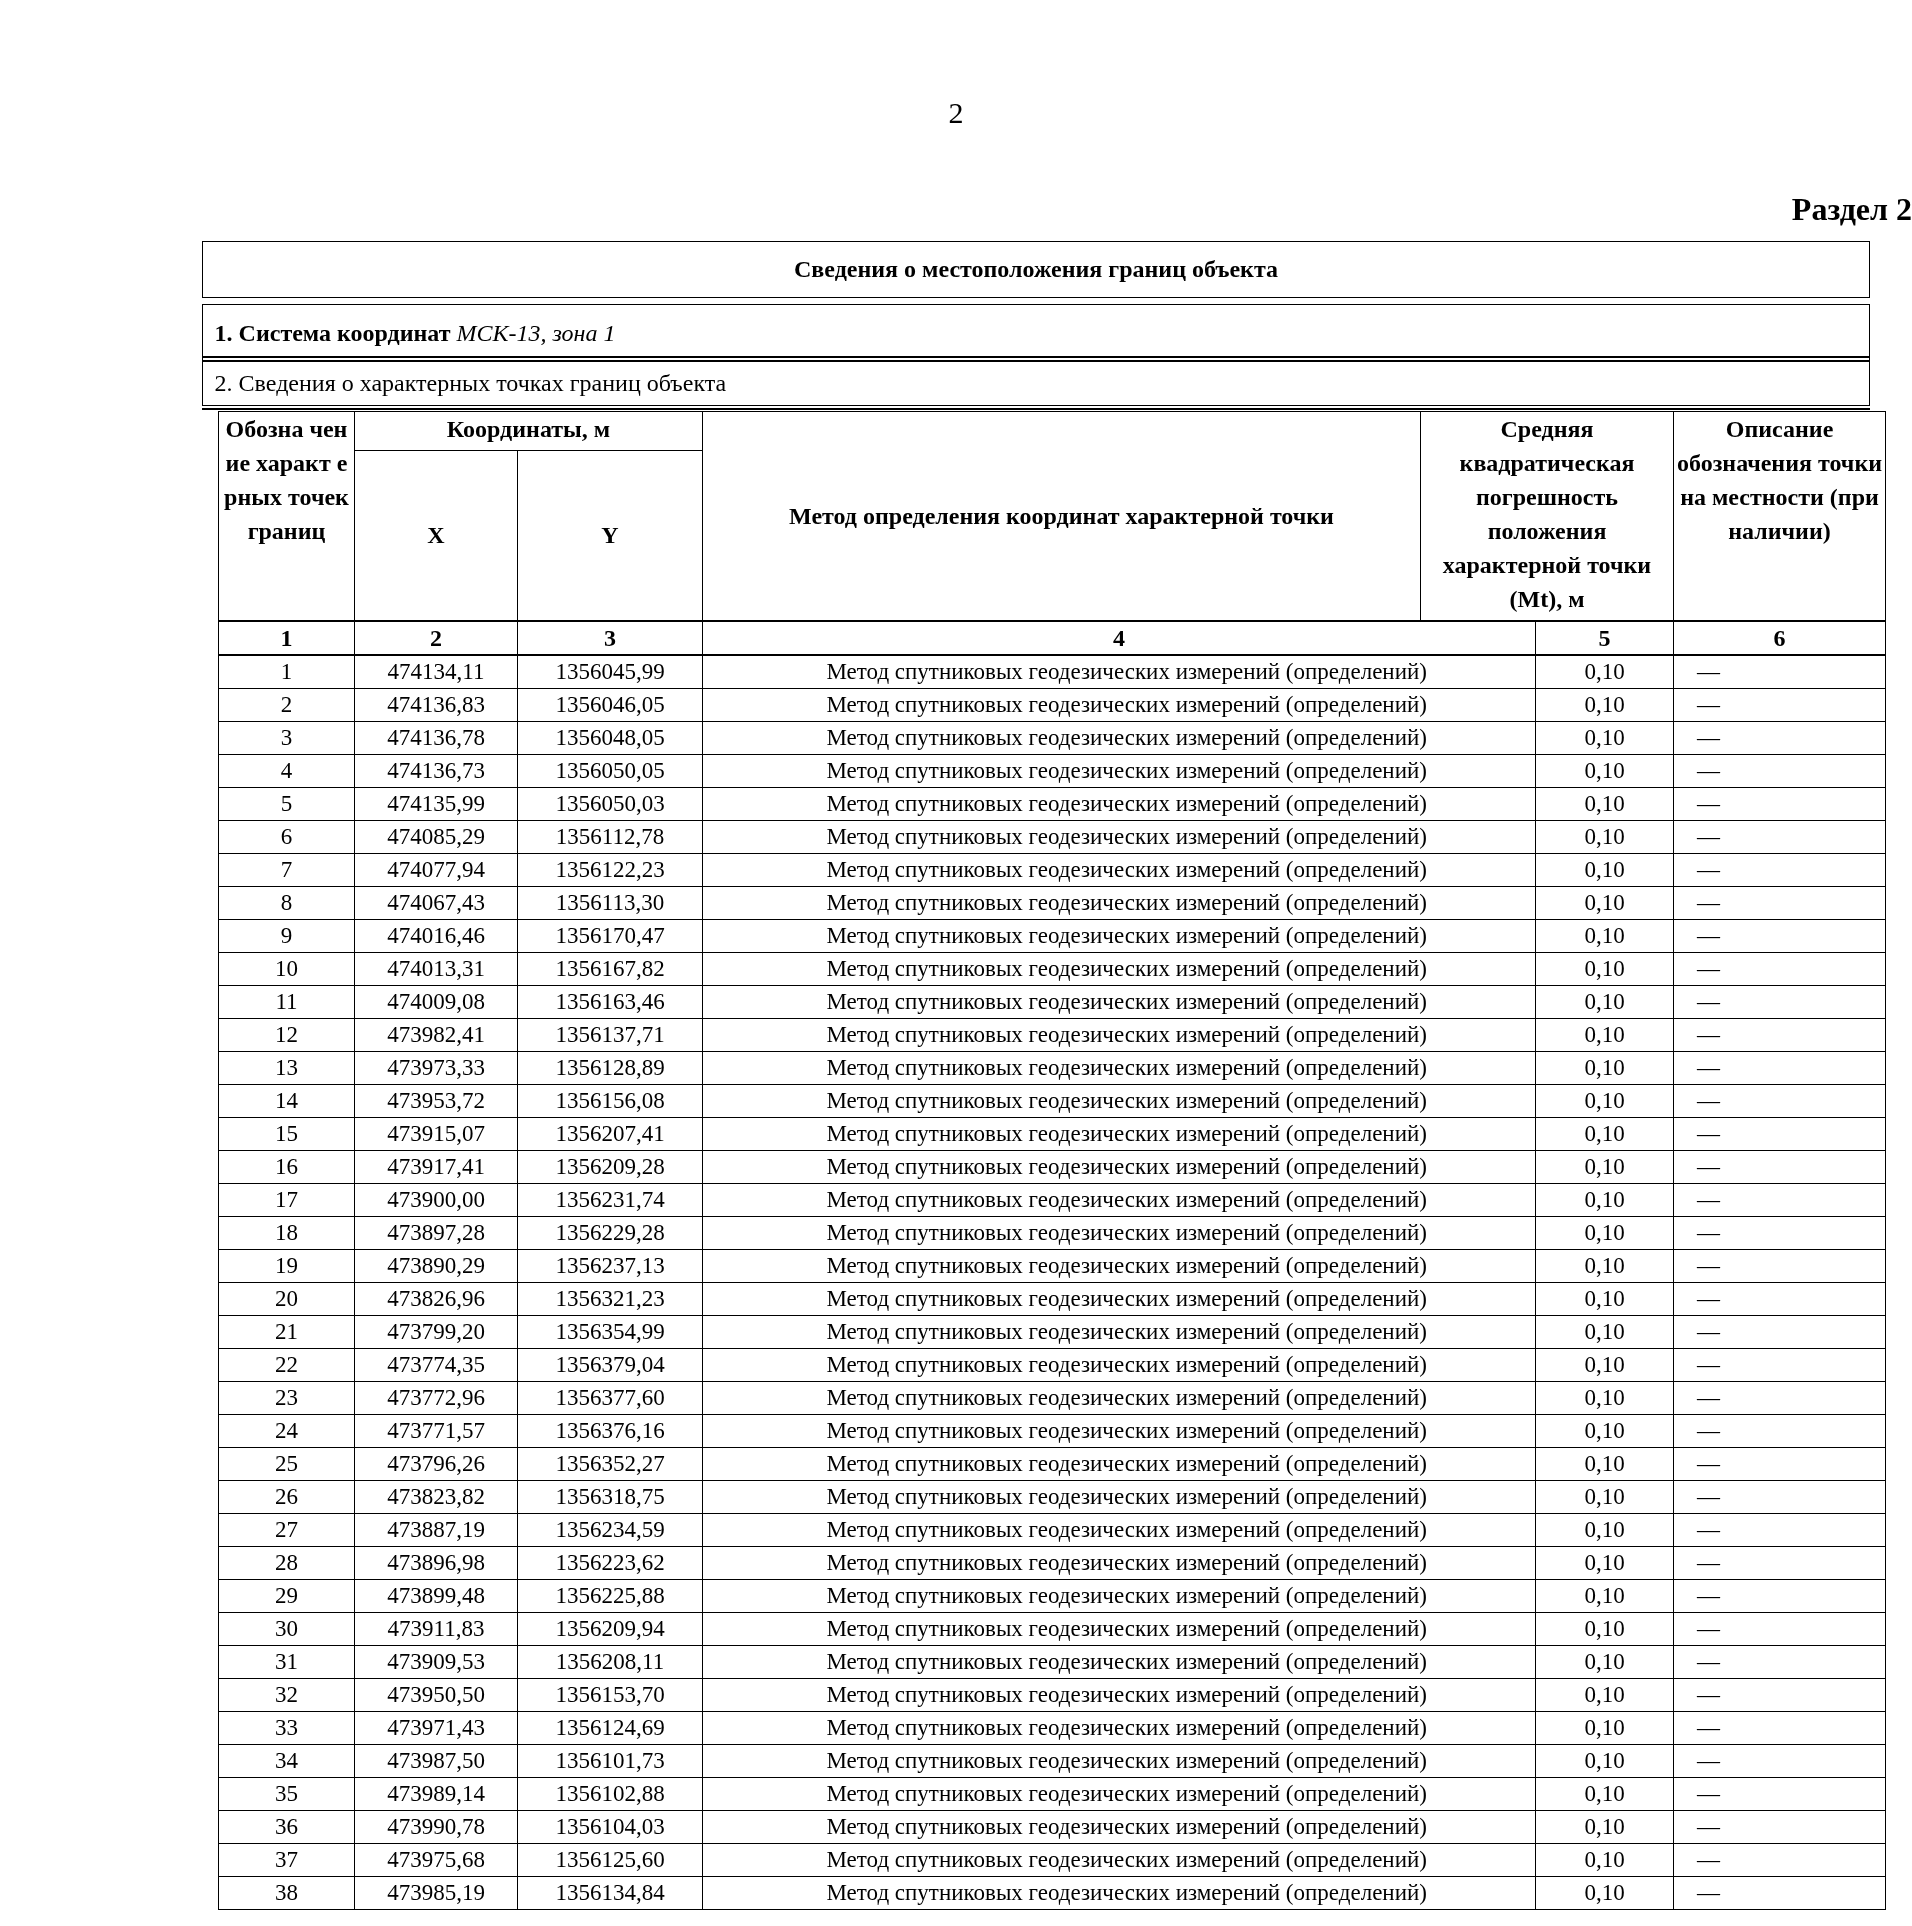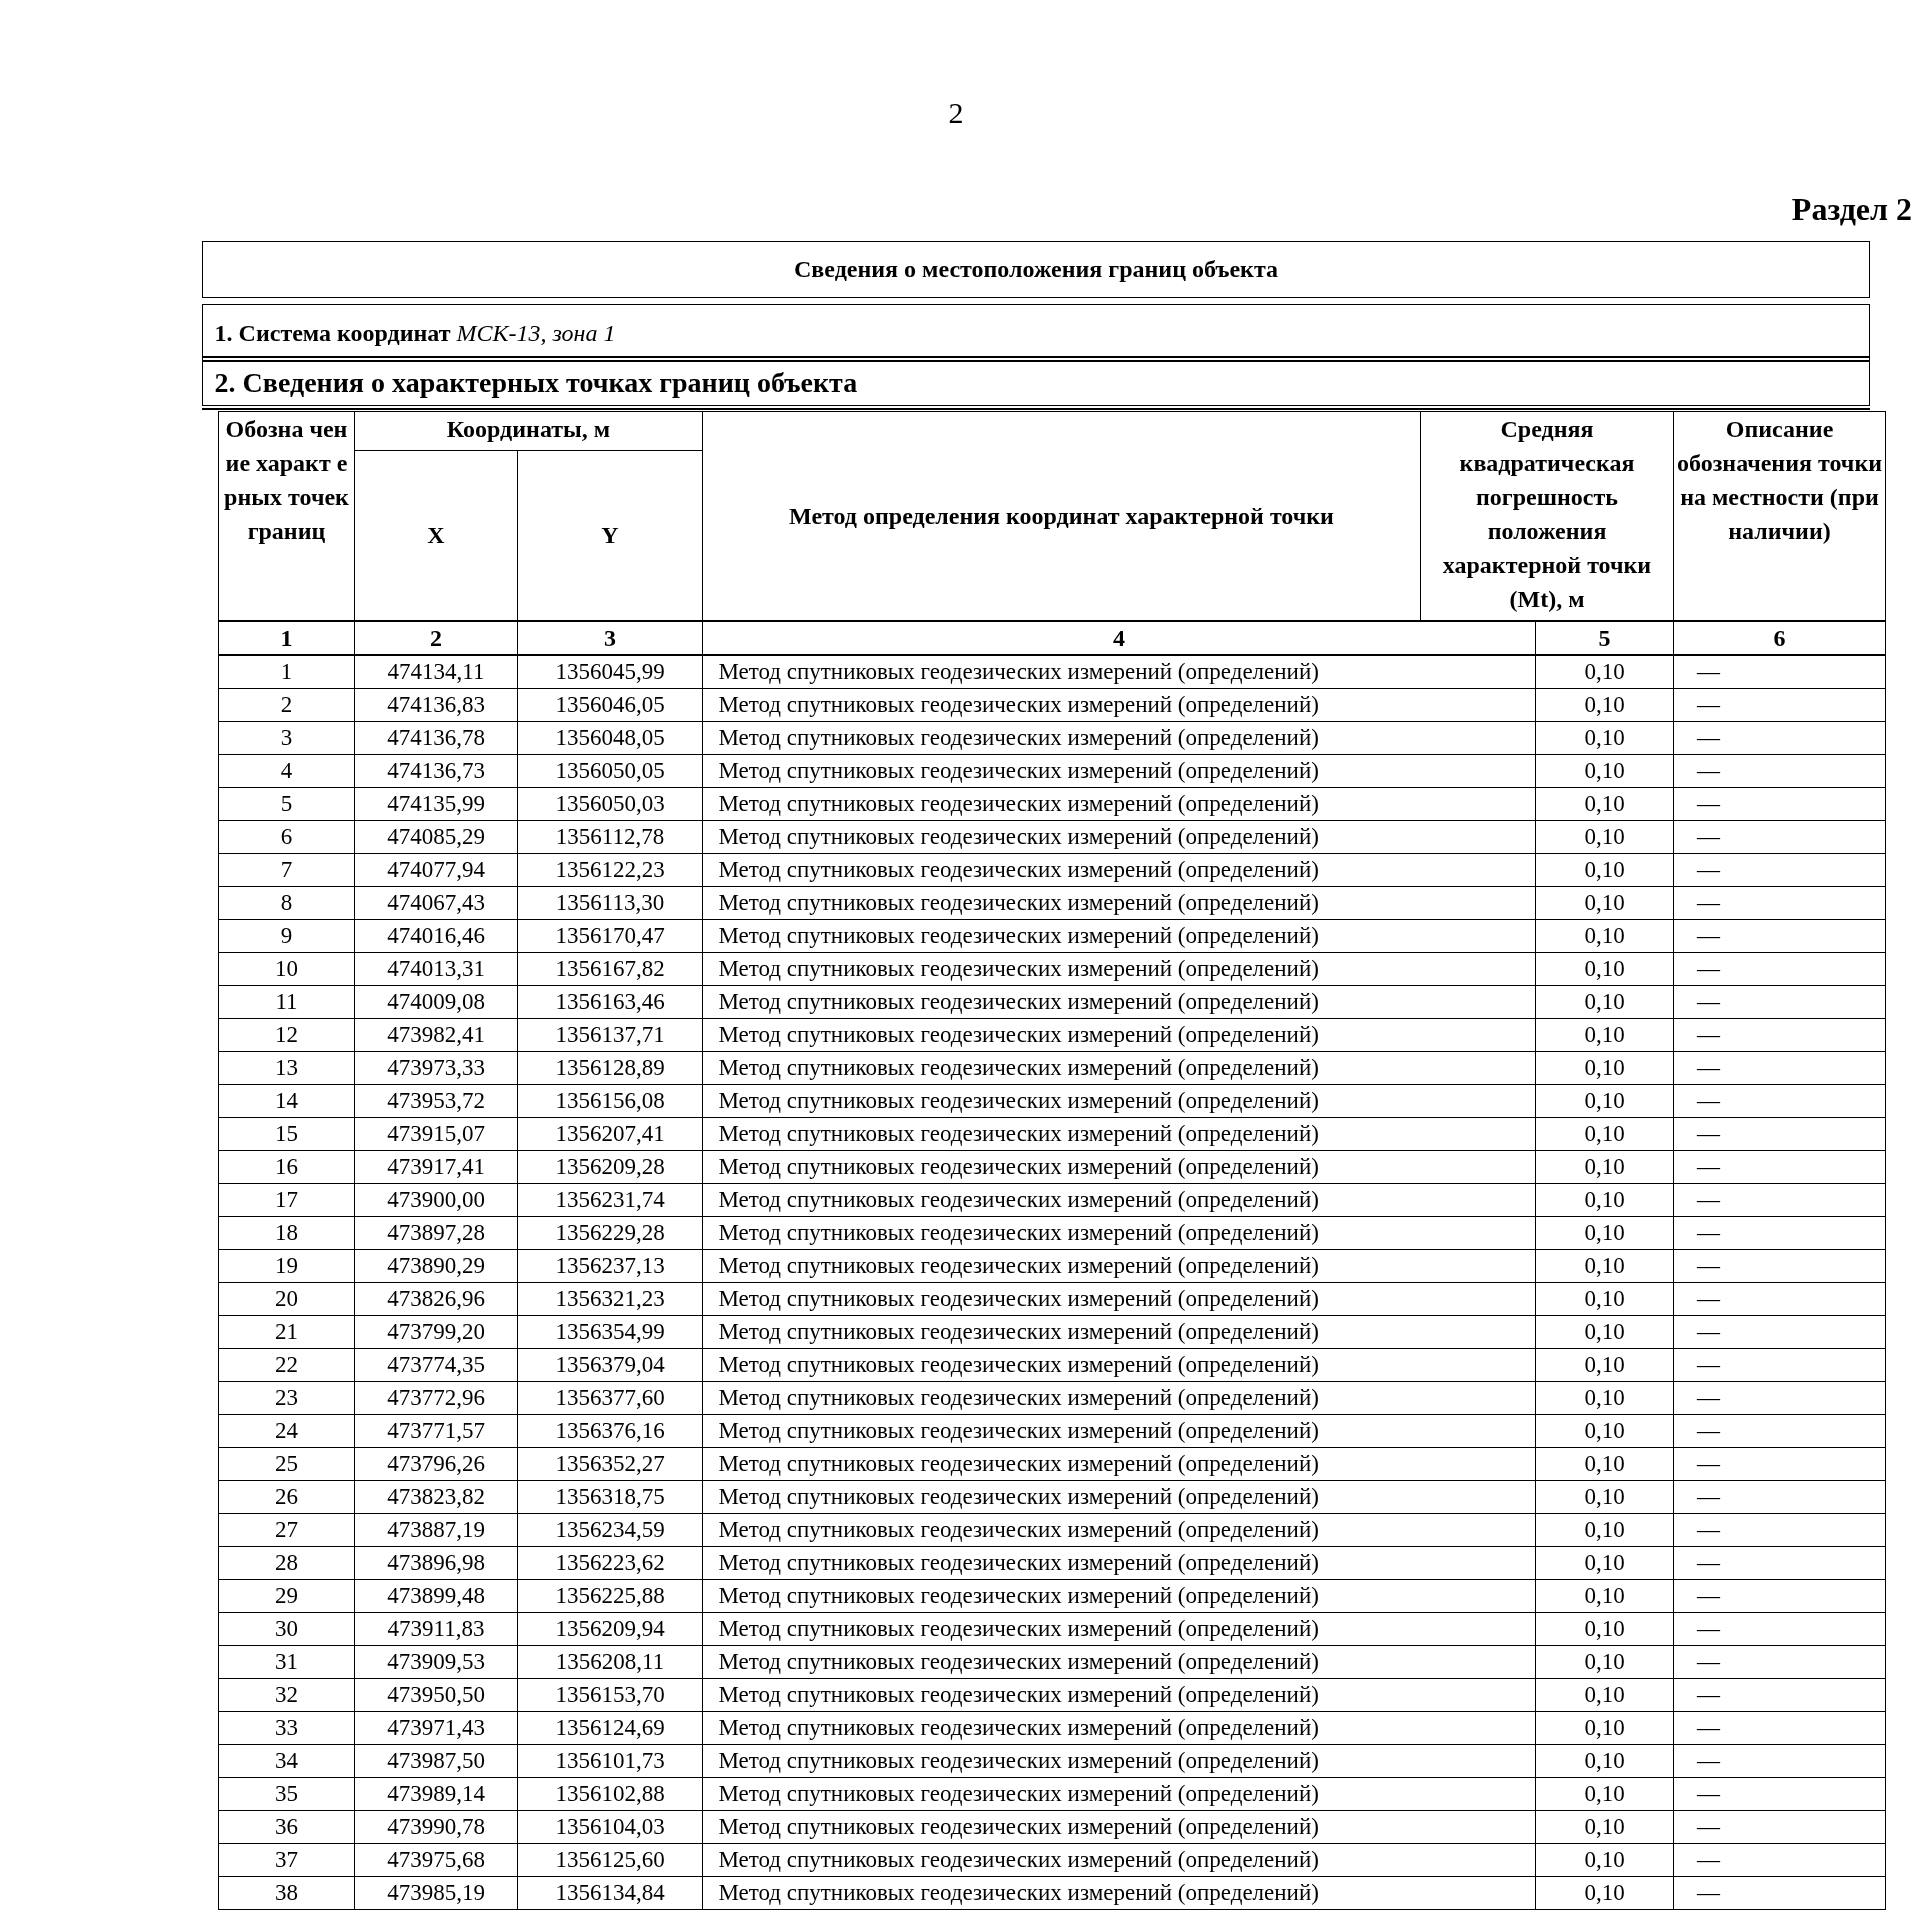--- a/index.html
+++ b/index.html
@@ -10,33 +10,33 @@
   .section-title { position: absolute; top: 193px; left: 0; width: 1912px; text-align: right;
                    font-size: 32px; font-weight: bold; line-height: 1; }
   .frame { position: absolute; left: 202px; width: 1668px; border: 1.9px solid #000; box-sizing: border-box; }
   .title-row { top: 241px; height: 57px; display: flex; align-items: center; justify-content: center;
                font-size: 24px; font-weight: bold; }
   .coord-row { top: 304px; height: 58px; display: flex; align-items: center; padding-left: 11.6px;
                font-size: 24px; }
   .coord-row b { font-weight: bold; }
   .coord-row i { font-style: italic; font-weight: normal; margin-left: 6px; }
   .points-row { top: 360px; height: 46px; display: flex; align-items: center; padding-left: 11.6px;
-                font-size: 28px; font-weight: bold; border-bottom: 1.9px solid #000; }
+                font-size: 24px; font-weight: normal; border-bottom: 1.9px solid #000; }
   .dbl { position: absolute; left: 202px; width: 1668px; height: 1.9px; background: #000; }
 
   table { position: absolute; border-collapse: collapse; table-layout: fixed; margin-left: 16px; }
   td { border: 1.5px solid #000; padding: 0; text-align: center; vertical-align: middle; overflow: hidden; white-space: nowrap; }
   .hdr { top: 411px; left: 202px; width: 1668px; }
   .hdr td { font-weight: bold; font-size: 24px; line-height: 34px; white-space: normal; }
   .hdr .sub { height: 154px; }
   .nums { top: 621px; left: 202px; width: 1668px; }
   .nums td { font-weight: bold; font-size: 24px; height: 32px; }
   .data { top: 655px; left: 202px; width: 1668px; }
   .data td { font-size: 23px; height: 32px; line-height: 32px; }
-  .data td.method { text-align: left; padding-left: 15.4px; }
+  .data td.method { text-align: center; padding-left: 15.4px; }
   .data td.desc { text-align: left; padding-left: 23px; }
 </style>
 </head>
 <body>
 
 <div class="page-num">2</div>
 <div class="section-title">Раздел 2</div>
 
 <div class="frame title-row">Сведения о местоположения границ объекта</div>
 <div class="frame coord-row">

